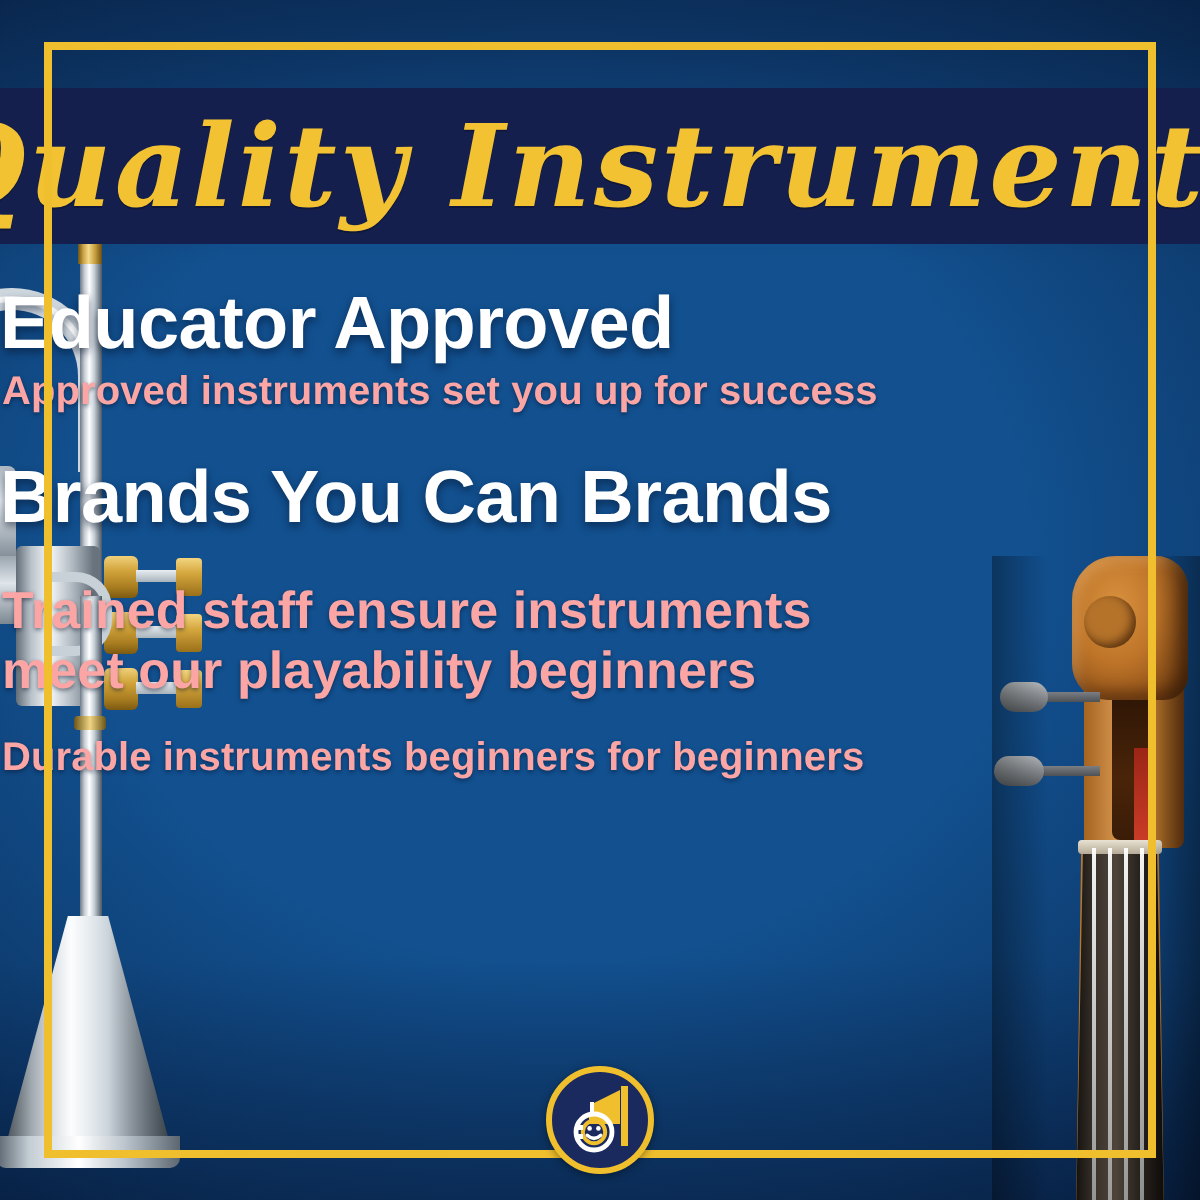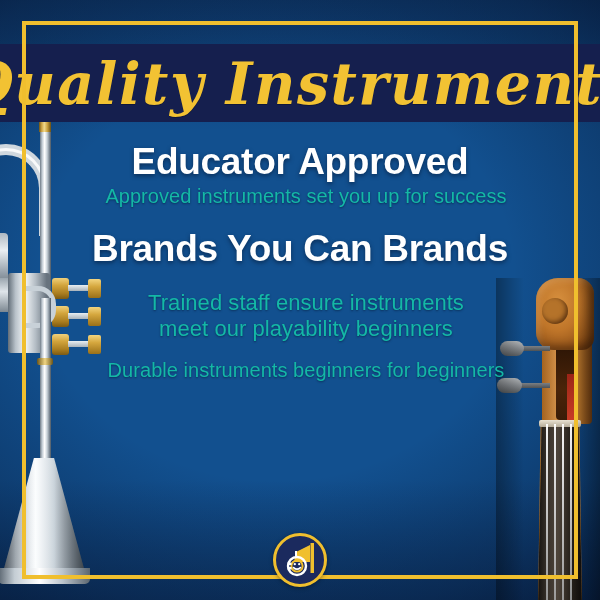--- a/index.html
+++ b/index.html
@@ -35,33 +35,33 @@
   .banner-title{position:absolute;left:0;top:40px;width:600px;height:86px;
     display:flex;align-items:center;justify-content:center;
     color:#f2c233;font-size:57px;line-height:1;
     font-family:"DejaVu Serif",serif;
     font-style:italic;font-weight:700;
     letter-spacing:1.5px;
     text-shadow:0 1px 0 rgba(0,0,0,.25);
     white-space:nowrap;}
 
   
-  .content{position:absolute;left:0;top:133px;width:600px;text-align:center;}
+  .content{position:absolute;left:0;top:133px;width:600px;text-align:left;}
   .block{margin:0 0 6px 0;}
   .heading{
     color:#ffffff;font-weight:700;font-size:37px;line-height:1.04;
     letter-spacing:-.3px;margin:0;
     text-shadow:0 2px 4px rgba(3,18,42,.55);
   }
   .sub{
-    color:#14b8a6;font-weight:400;font-size:20px;line-height:1.16;
-    margin:4px 0 0 12px;letter-spacing:.05px;
+    color:#fca5a5;font-weight:700;font-size:20px;line-height:1.16;
+    margin:4px 0 0 1px;letter-spacing:.05px;
     text-shadow:0 1px 2px rgba(3,18,42,.5);
   }
-  .sub.small{font-size:22px;}
+  .sub.small{font-size:26px;}
   .b1{margin-top:10px;}
   .b2{margin-top:21px;}
   .b3{margin-top:22px;}
   .b4{margin-top:18px;}
 
   
   .trumpet{position:absolute;left:-4px;top:28px;width:96px;height:572px;}
   .tp-mouth{position:absolute;left:32px;top:30px;width:34px;height:20px;
     background:linear-gradient(90deg,#8a6415 0%,#e0b24a 18%,#f7e29a 36%,#e6bb56 58%,#9b7320 85%,#6d4d10 100%);
     border-radius:3px 3px 7px 7px;}

